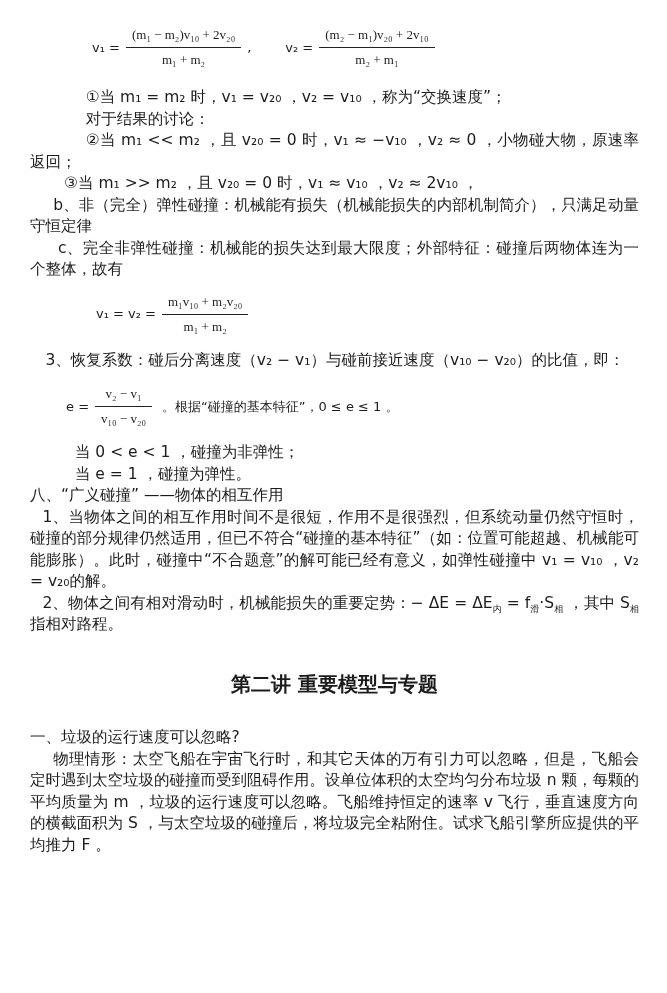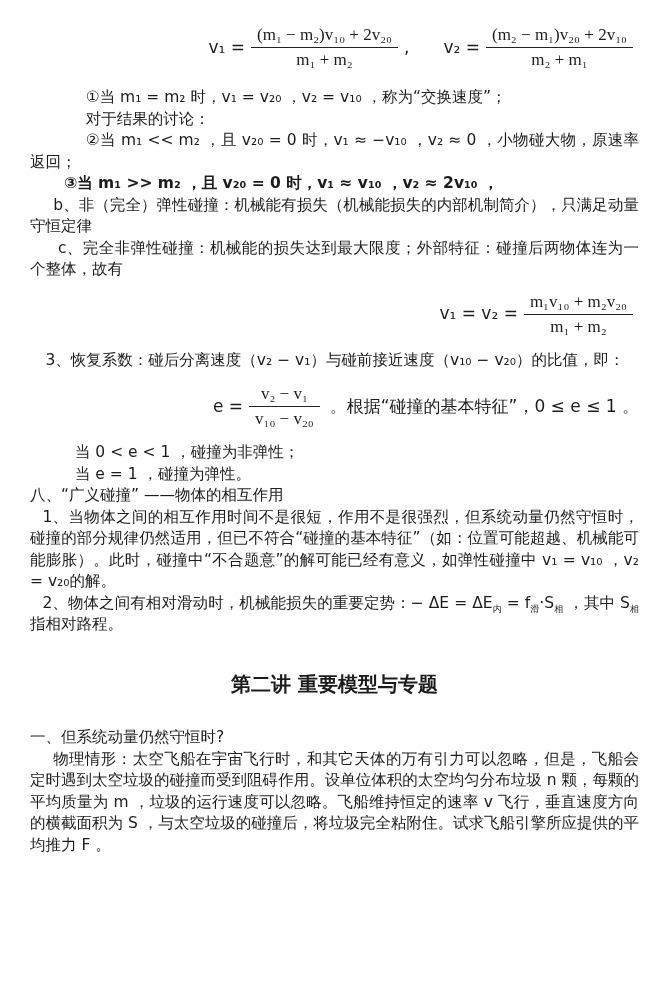--- a/index.html
+++ b/index.html
@@ -17,31 +17,30 @@
     width:667px;height:993px;
     padding:20px 28px 20px 30px;
   }
   p{
     margin:0;
     text-align:justify;
   }
   
   .i36{text-indent:3.6em;}
   .i29{text-indent:2.9em;}
-  .i22{text-indent:2.2em;font-weight:bold;}
+  .i22{text-indent:2.2em;}
   .i18{text-indent:1.8em;}
   .i15{text-indent:1.5em;}
   .i10{text-indent:1.0em;}
   .i08{text-indent:0.8em;}
 
   .formula{
     display:flex;
     align-items:center;
-    font-size:17px;
-    justify-content:flex-end;
+    font-size:13px;
   }
   .formula .sym{white-space:pre;}
   .frac{
     display:inline-block;
     text-align:center;
     vertical-align:middle;
     font-family:"Liberation Serif","DejaVu Serif",serif;
     line-height:20px;
     margin:0 6px;
   }
@@ -112,16 +111,16 @@
 
   <p class="i29">当 0 &lt; e &lt; 1 ，碰撞为非弹性；</p>
   <p class="i29">当 e = 1 ，碰撞为弹性。</p>
 
   <p>八、“广义碰撞” ——物体的相互作用</p>
   <p class="i08">1、当物体之间的相互作用时间不是很短，作用不是很强烈，但系统动量仍然守恒时，碰撞的部分规律仍然适用，但已不符合“碰撞的基本特征”（如：位置可能超越、机械能可能膨胀）。此时，碰撞中“不合题意”的解可能已经有意义，如弹性碰撞中 v₁ = v₁₀ ，v₂ = v₂₀的解。</p>
   <p class="i08"><span>2、物体之间有相对滑动时，机械能损失的重要定势：− ΔE = ΔE</span><sub>内</sub><span> = f</span><sub>滑</sub><span>·S</span><sub>相</sub><span> ，其中 S</span><sub>相</sub><span>指相对路程。</span></p>
 
   <p class="lecture-heading">第二讲 重要模型与专题</p>
 
-  <p>一、但系统动量仍然守恒时?</p>
+  <p>一、垃圾的运行速度可以忽略?</p>
   <p class="i15">物理情形：太空飞船在宇宙飞行时，和其它天体的万有引力可以忽略，但是，飞船会定时遇到太空垃圾的碰撞而受到阻碍作用。设单位体积的太空均匀分布垃圾 n 颗，每颗的平均质量为 m ，垃圾的运行速度可以忽略。飞船维持恒定的速率 v 飞行，垂直速度方向的横截面积为 S ，与太空垃圾的碰撞后，将垃圾完全粘附住。试求飞船引擎所应提供的平均推力 F 。</p>
 
 </div>
 
 </body></html>

